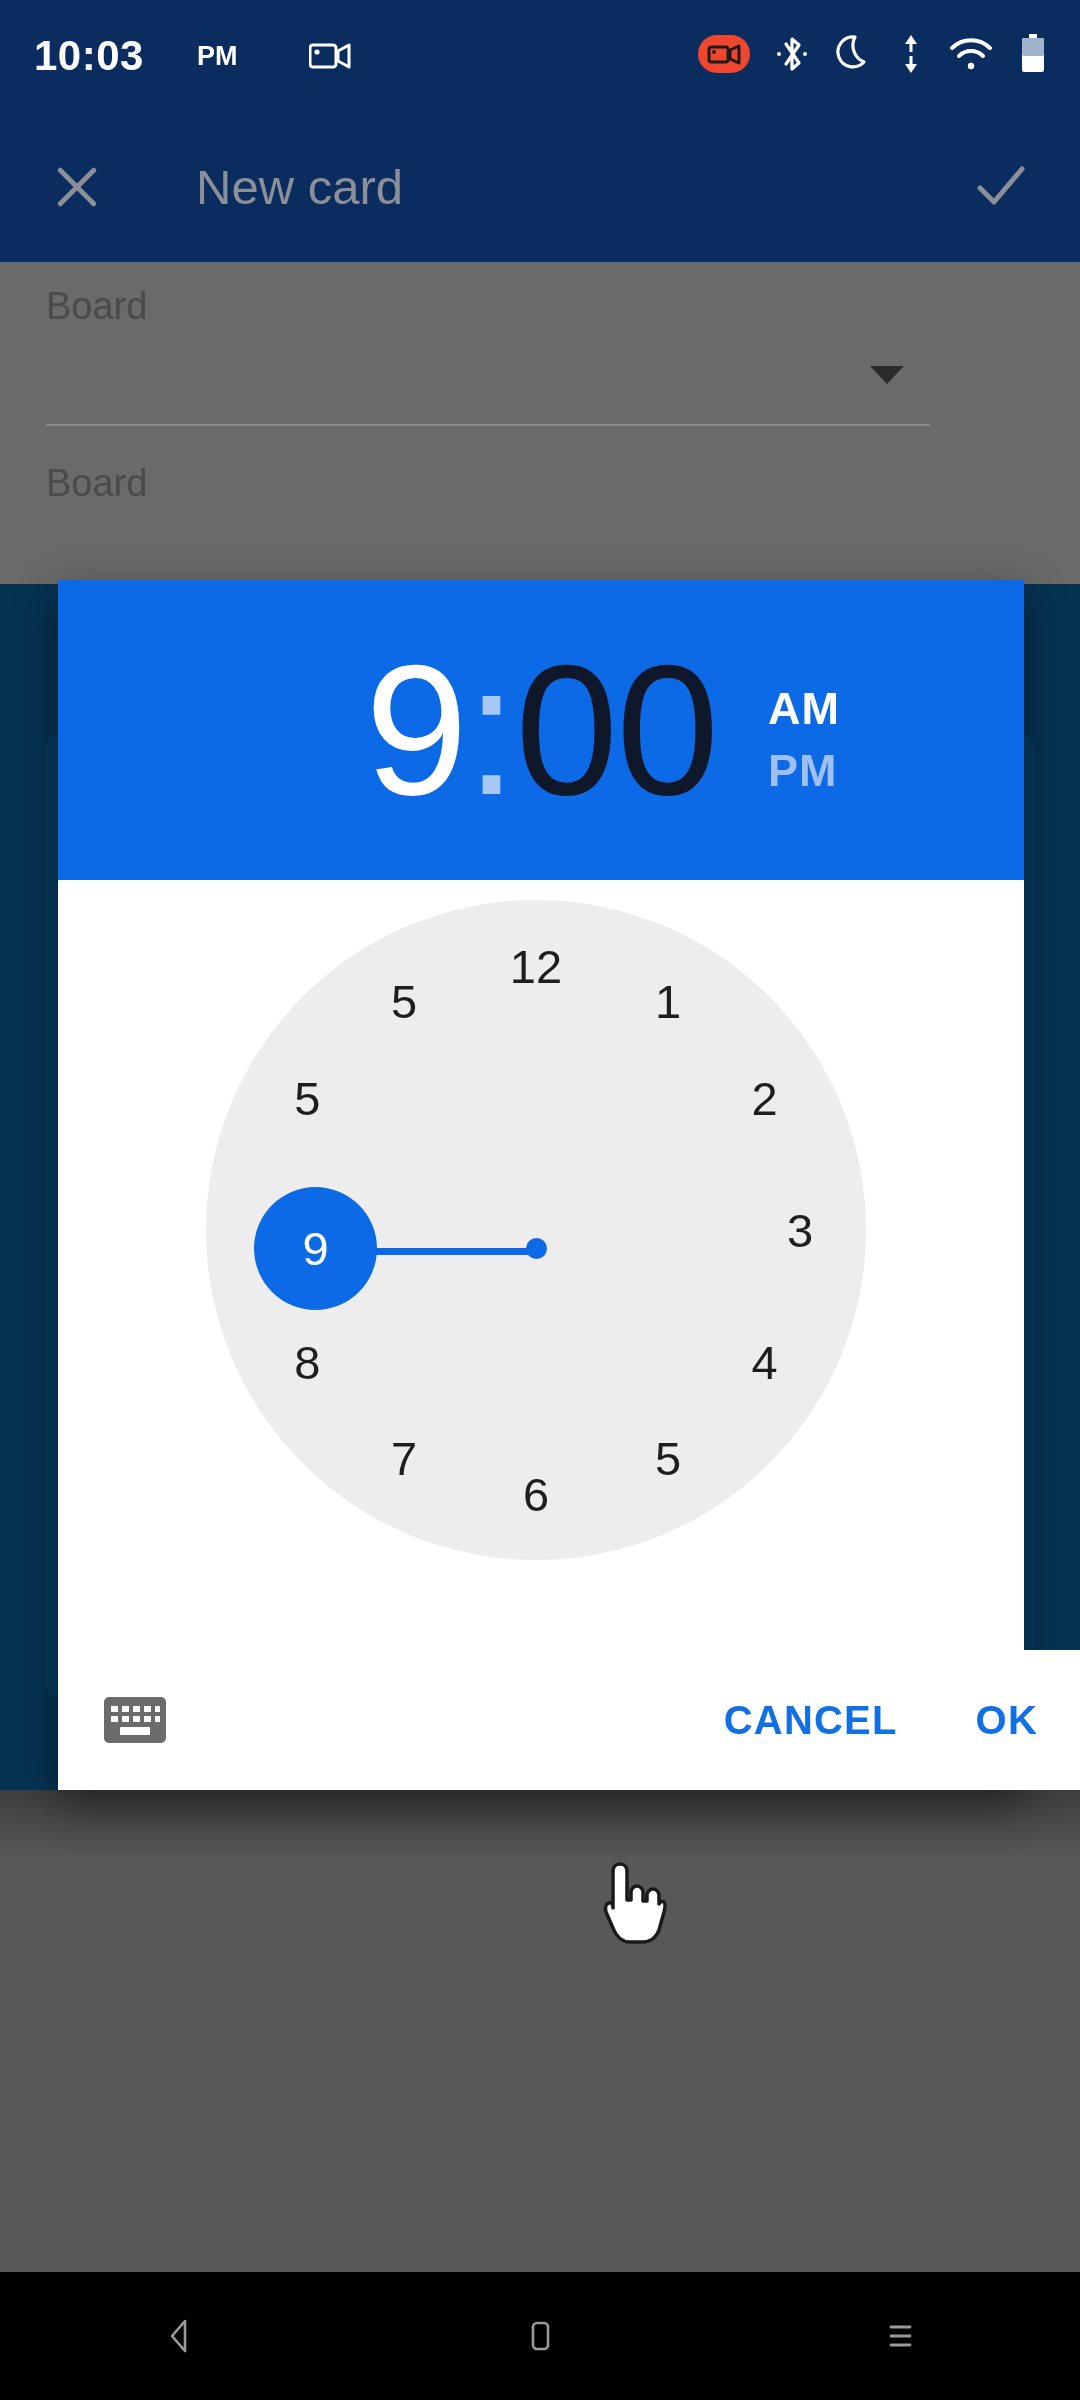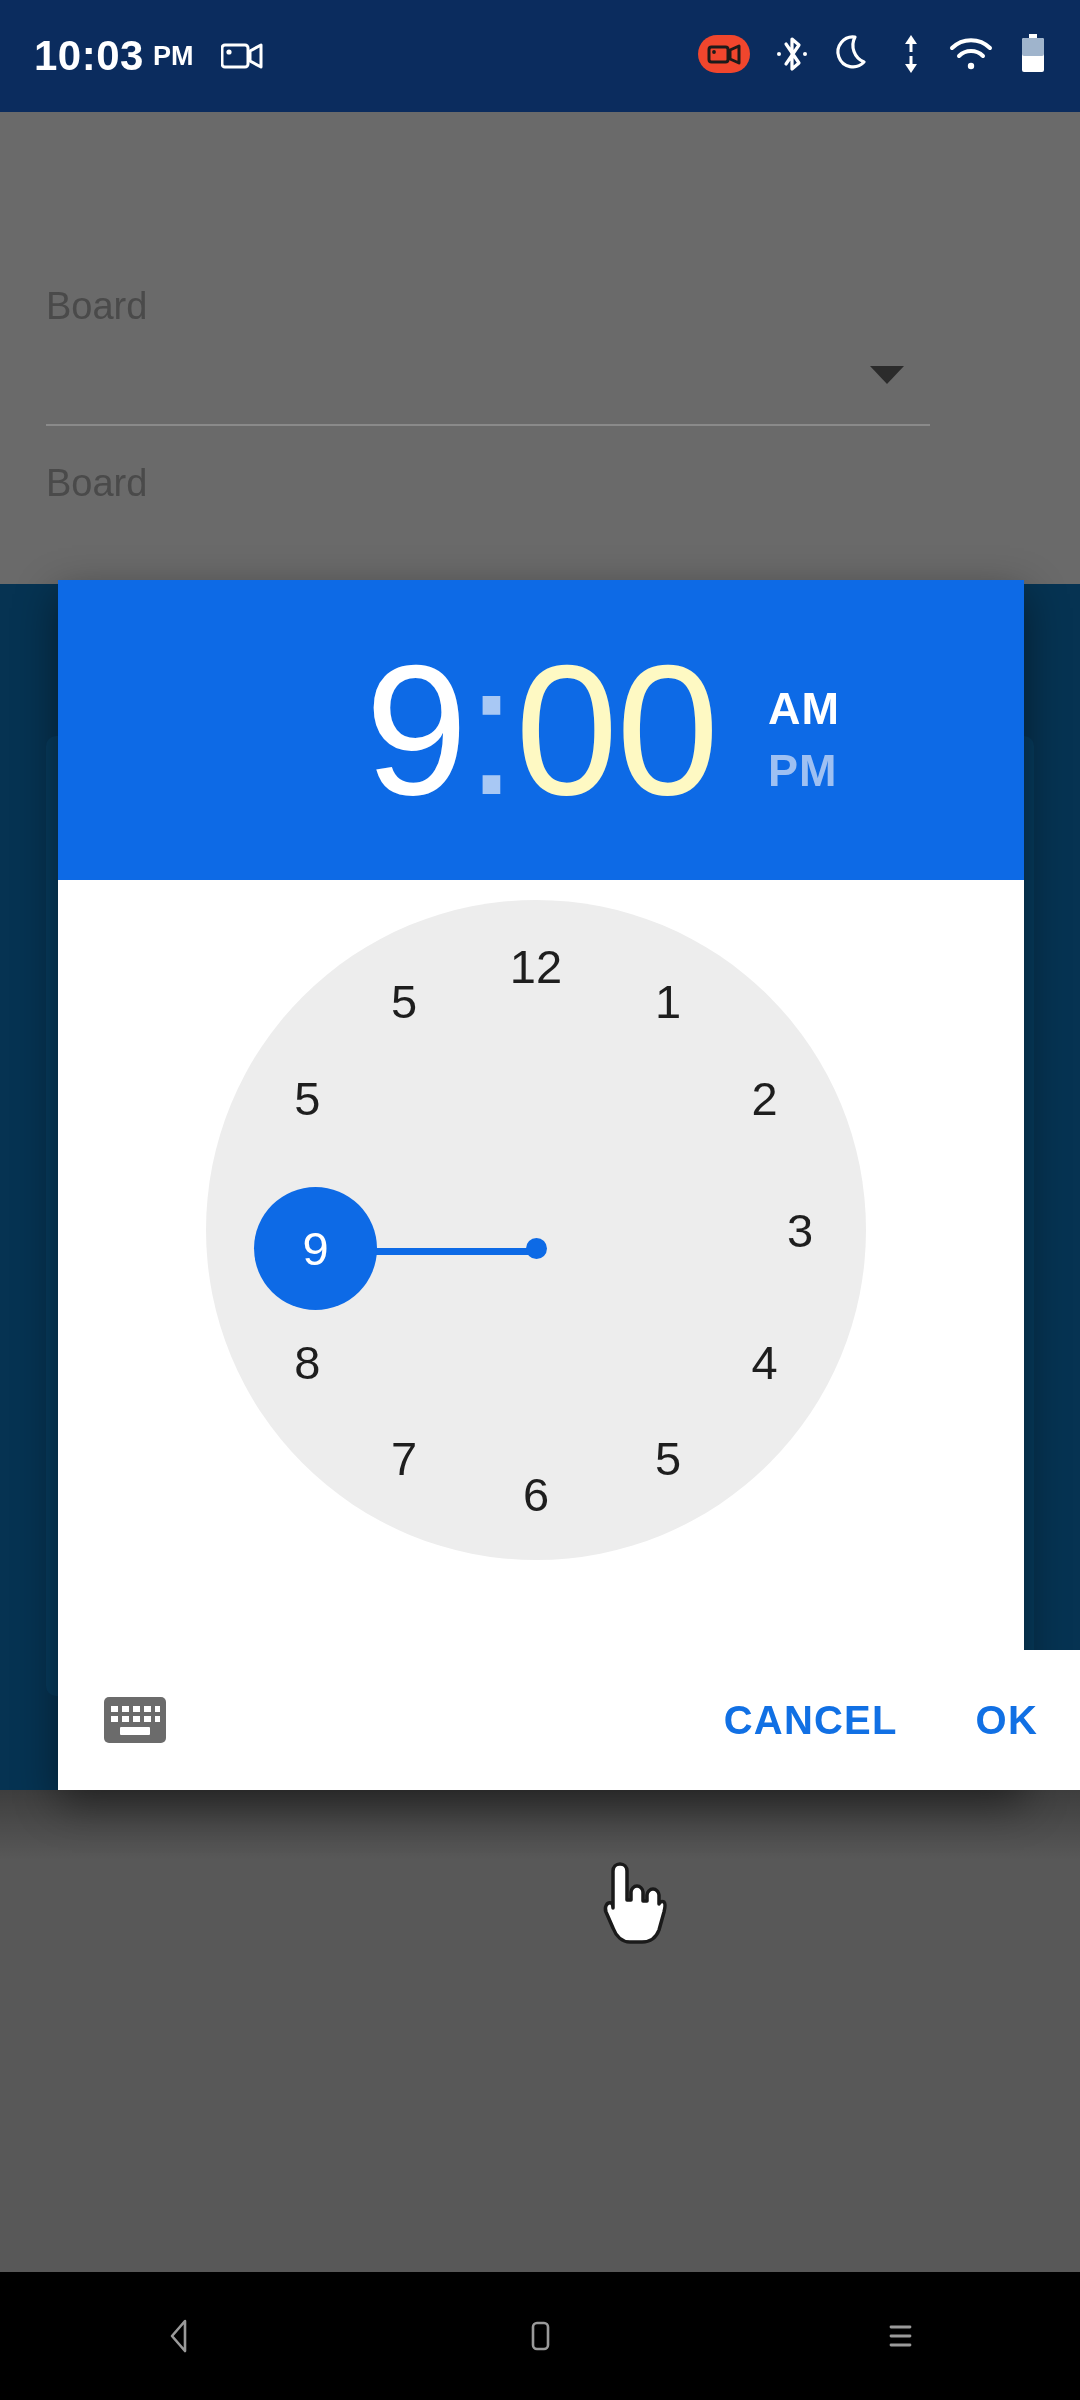--- a/index.html
+++ b/index.html
@@ -8,21 +8,21 @@
     background:#000;
     font-family:"Liberation Sans", sans-serif;
     overflow:hidden;
   }
   #screen { position:relative; width:1080px; height:2400px; background:#6a6a6a; }
 
   
   #statusbar{
     position:absolute; left:0; top:0; width:1080px; height:112px;
     background:#0b2c5e; display:flex; align-items:center;
-    padding:0 34px; z-index:5;
+    padding:0 34px; z-index:5;gap:44px;
   }
   #clock-time{ color:#fff; font-size:42px; font-weight:bold; letter-spacing:.5px; }
   #clock-ampm{ color:#fff; font-size:27px; font-weight:bold; margin-left:9px; }
   #rec-badge-icon{ margin-left:28px; width:42px; height:30px; position:relative; }
   #statusbar .sb-right{ margin-left:auto; display:flex; align-items:center; gap:26px; }
   .sb-ic{ position:relative; display:block; }
 
   
   #appbar{
     position:absolute; left:0; top:112px; width:1080px; height:150px;
@@ -74,21 +74,21 @@
   #dialog-header{
     position:relative; width:966px; height:300px; background:#0d6ae6;
   }
   #time-display{
     position:absolute; left:0; top:0; width:966px; height:300px;
     display:flex; align-items:center; justify-content:center;
   }
   .time-num{ font-size:185px; line-height:1; letter-spacing:-2px; }
   #hour-value{ color:#ffffff; }
   #time-colon{ color:#a8c8f4; }
-  #minute-value{ color:#fef9c3; }
+  #minute-value{ color:#0f172a; }
   #ampm-toggle{
     position:absolute; left:700px; top:55px; width:200px; height:195px;
   }
   .ampm-opt{ font-size:45px; font-weight:bold; letter-spacing:1px; position:absolute; left:10px; }
   #am-option{ color:#ffffff; top:0;margin-top:48px; }
   #pm-option{ color:#9ec0f2; top:110px; }
 
   
   #clock-body{ position:relative; width:966px; height:770px; background:#fff; }
   #clock-face{
@@ -209,20 +209,29 @@
       <span class="sb-ic">
         <svg width="26" height="40" viewBox="0 0 26 40">
           <rect x="9" y="0" width="8" height="4" fill="#fff"></rect>
           <rect x="2" y="4" width="22" height="34" rx="2" fill="#ffffff"></rect>
           <rect x="2" y="4" width="22" height="18" rx="2" fill="#9fb4cc"></rect>
         </svg>
       </span>
     </span>
   </div>
 
+  <div id="appbar">
+    <div id="close-icon"></div>
+    <div id="appbar-title">New card</div>
+    <div id="confirm-icon">
+      <svg width="60" height="60" viewBox="0 0 60 60">
+        <path d="M10 31 L24 45 L52 12" fill="none" stroke="#8b8f98" stroke-width="5" stroke-linecap="round" stroke-linejoin="round"></path>
+      </svg>
+    </div>
+  </div>
 
   <div id="dialog">
 
     <div id="dialog-header">
       <div id="time-display">
         <span class="time-num" id="hour-value">9</span>
         <span class="time-num" id="time-colon">:</span>
         <span class="time-num" id="minute-value">00</span>
       </div>
       <div id="ampm-toggle">

